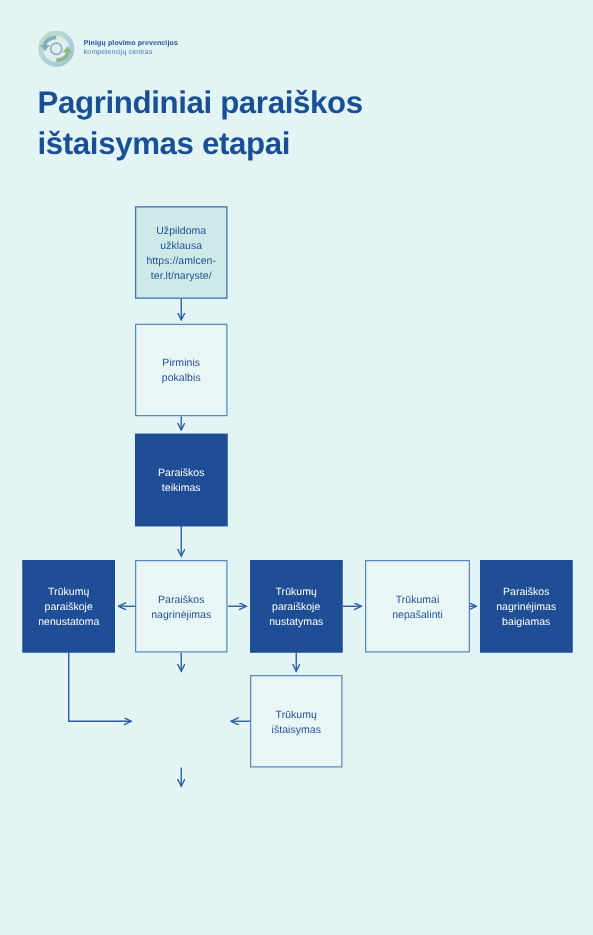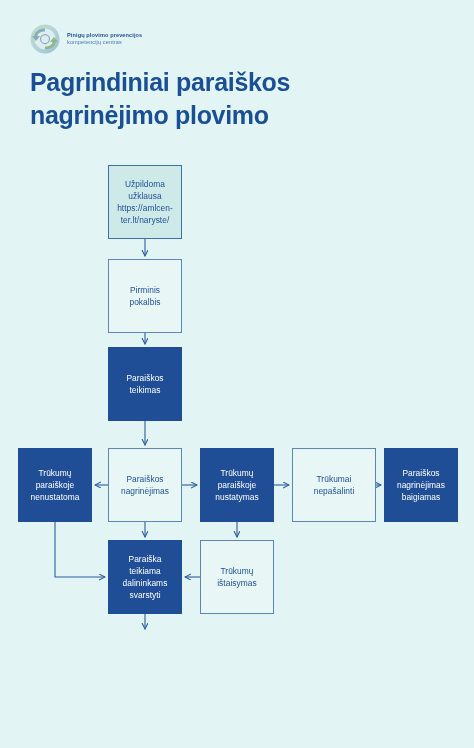--- a/index.html
+++ b/index.html
@@ -144,21 +144,21 @@
         <path d="M30 51 C44 51 51 42 51 36 L56 36 L48 26 L40 36 L45 36 C45 41 39 45 30 45 Z" fill="#8bb57e" opacity="0.95"></path>
         <circle cx="30" cy="30" r="9" fill="none" stroke="#6f9fb5" stroke-width="2.5" opacity="0.8"></circle>
       </svg>
       <div id="logo-text">
         <span id="logo-line1">Pinigų plovimo prevencijos</span>
         <span id="logo-line2">kompetencijų centras</span>
       </div>
     </div>
 
     <div id="page-title">Pagrindiniai paraiškos
-nagrinėjimo plovimo</div>
+ištaisymas etapai</div>
   </div>
 
   <div id="flow">
 
     <svg id="connectors" viewBox="0 0 474 748">
       <defs>
         <marker id="arrow" markerWidth="7" markerHeight="7" refX="6" refY="3" orient="auto" markerUnits="userSpaceOnUse">
           <path d="M0,0 L6,3 L0,6" fill="none" stroke="#2a5ca0" stroke-width="1.1"></path>
         </marker>
       </defs>
@@ -212,23 +212,19 @@
 paraiškoje
 nustatymas</div>
 
     <div class="node light" style="left:292px; top:448px; width:84px; height:74px;">Trūkumai
 nepašalinti</div>
 
     <div class="node dark" style="left:384px; top:448px; width:74px; height:74px;">Paraiškos
 nagrinėjimas
 baigiamas</div>
 
-    <div class="node dark" style="left:108px; top:540px; width:74px; height:74px;">Paraiška
-teikiama
-dalininkams
-svarstyti</div>
 
     <div class="node light" style="left:200px; top:540px; width:74px; height:74px;">Trūkumų
 ištaisymas</div>
 
 
   </div>
 </div>
 
 </body></html>

